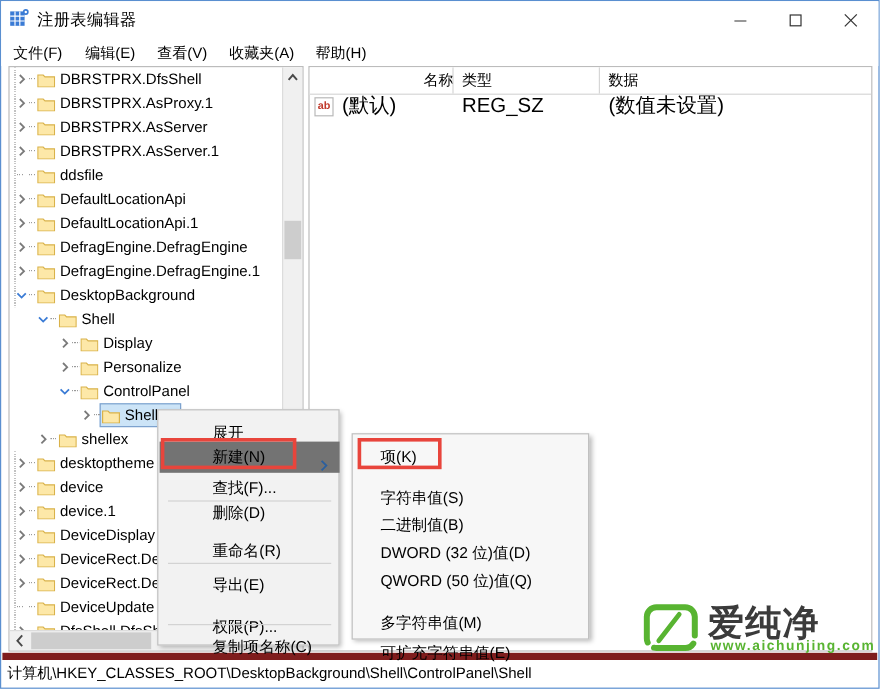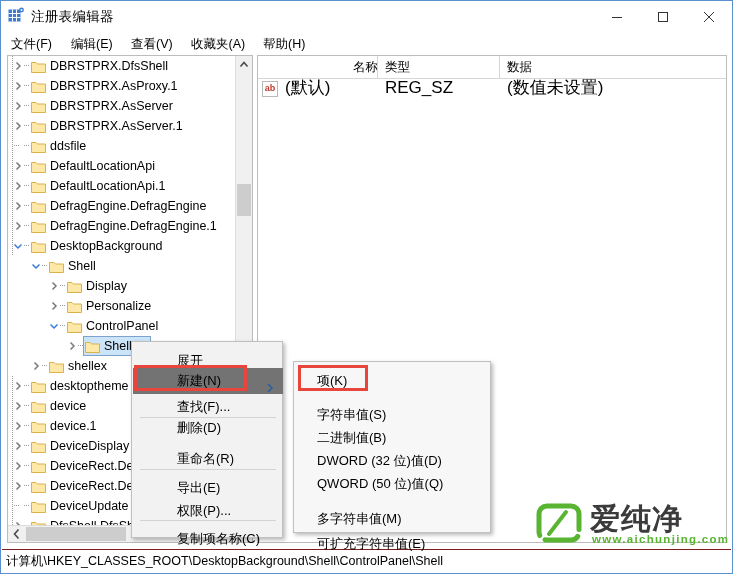--- a/index.html
+++ b/index.html
@@ -63,21 +63,21 @@
   .lcell{position:absolute;top:0;height:20px;line-height:20px;font-size:17px;padding-left:7px;
          box-sizing:border-box;white-space:nowrap;}
   .ab-icon{position:absolute;left:4px;top:3px;width:14px;height:14px;
            border:1px solid #b9b9b9;background:#fff;}
   .ab-icon span{position:absolute;left:0;top:0;width:100%;height:100%;line-height:13px;
                 text-align:center;font-size:9px;font-weight:bold;color:#c0392b;
                 font-family:"Liberation Sans",sans-serif;}
 
   
   .statusbar{position:absolute;left:1px;bottom:1px;width:729px;height:22px;background:#ffffff;
-             border-top:1px solid #7f1d1d;}
+             border-top:6px solid #7f1d1d;}
   .status-text{position:absolute;left:4px;top:3px;font-size:12.5px;white-space:nowrap;}
 
   
   .ctxmenu{position:absolute;background:#f2f2f2;border:1px solid #c0c0c0;
            box-shadow:2px 2px 4px rgba(0,0,0,.28);box-sizing:border-box;}
   .ctxitem{position:absolute;left:1px;height:26px;line-height:26px;font-size:13px;
            white-space:nowrap;cursor:default;box-sizing:border-box;}
   .ctxitem .t{position:absolute;left:44px;top:0;}
   .ctxitem.hl{background:#737373;}
   .ctxsep{position:absolute;height:1px;background:#d3d3d3;}
@@ -500,21 +500,21 @@
       </div>
       <div class="ctxitem" style="top: 73px; width: 150px;">
         <span class="t">删除(D)</span>
       </div>
       <div class="ctxitem" style="top: 104px; width: 150px;">
         <span class="t">重命名(R)</span>
       </div>
       <div class="ctxitem" style="top: 133px; width: 150px;">
         <span class="t">导出(E)</span>
       </div>
-      <div class="ctxitem" style="top: 156px; width: 150px;">
+      <div class="ctxitem" style="top: 168px; width: 150px;">
         <span class="t">权限(P)...</span>
       </div>
       <div class="ctxitem" style="top: 184px; width: 150px;">
         <span class="t">复制项名称(C)</span>
       </div>
       <div class="ctxsep" style="top: 75px; left: 8px; width: 136px;"></div>
       <div class="ctxsep" style="top: 127px; left: 8px; width: 136px;"></div>
       <div class="ctxsep" style="top: 178px; left: 8px; width: 136px;"></div>
     </div>
 

